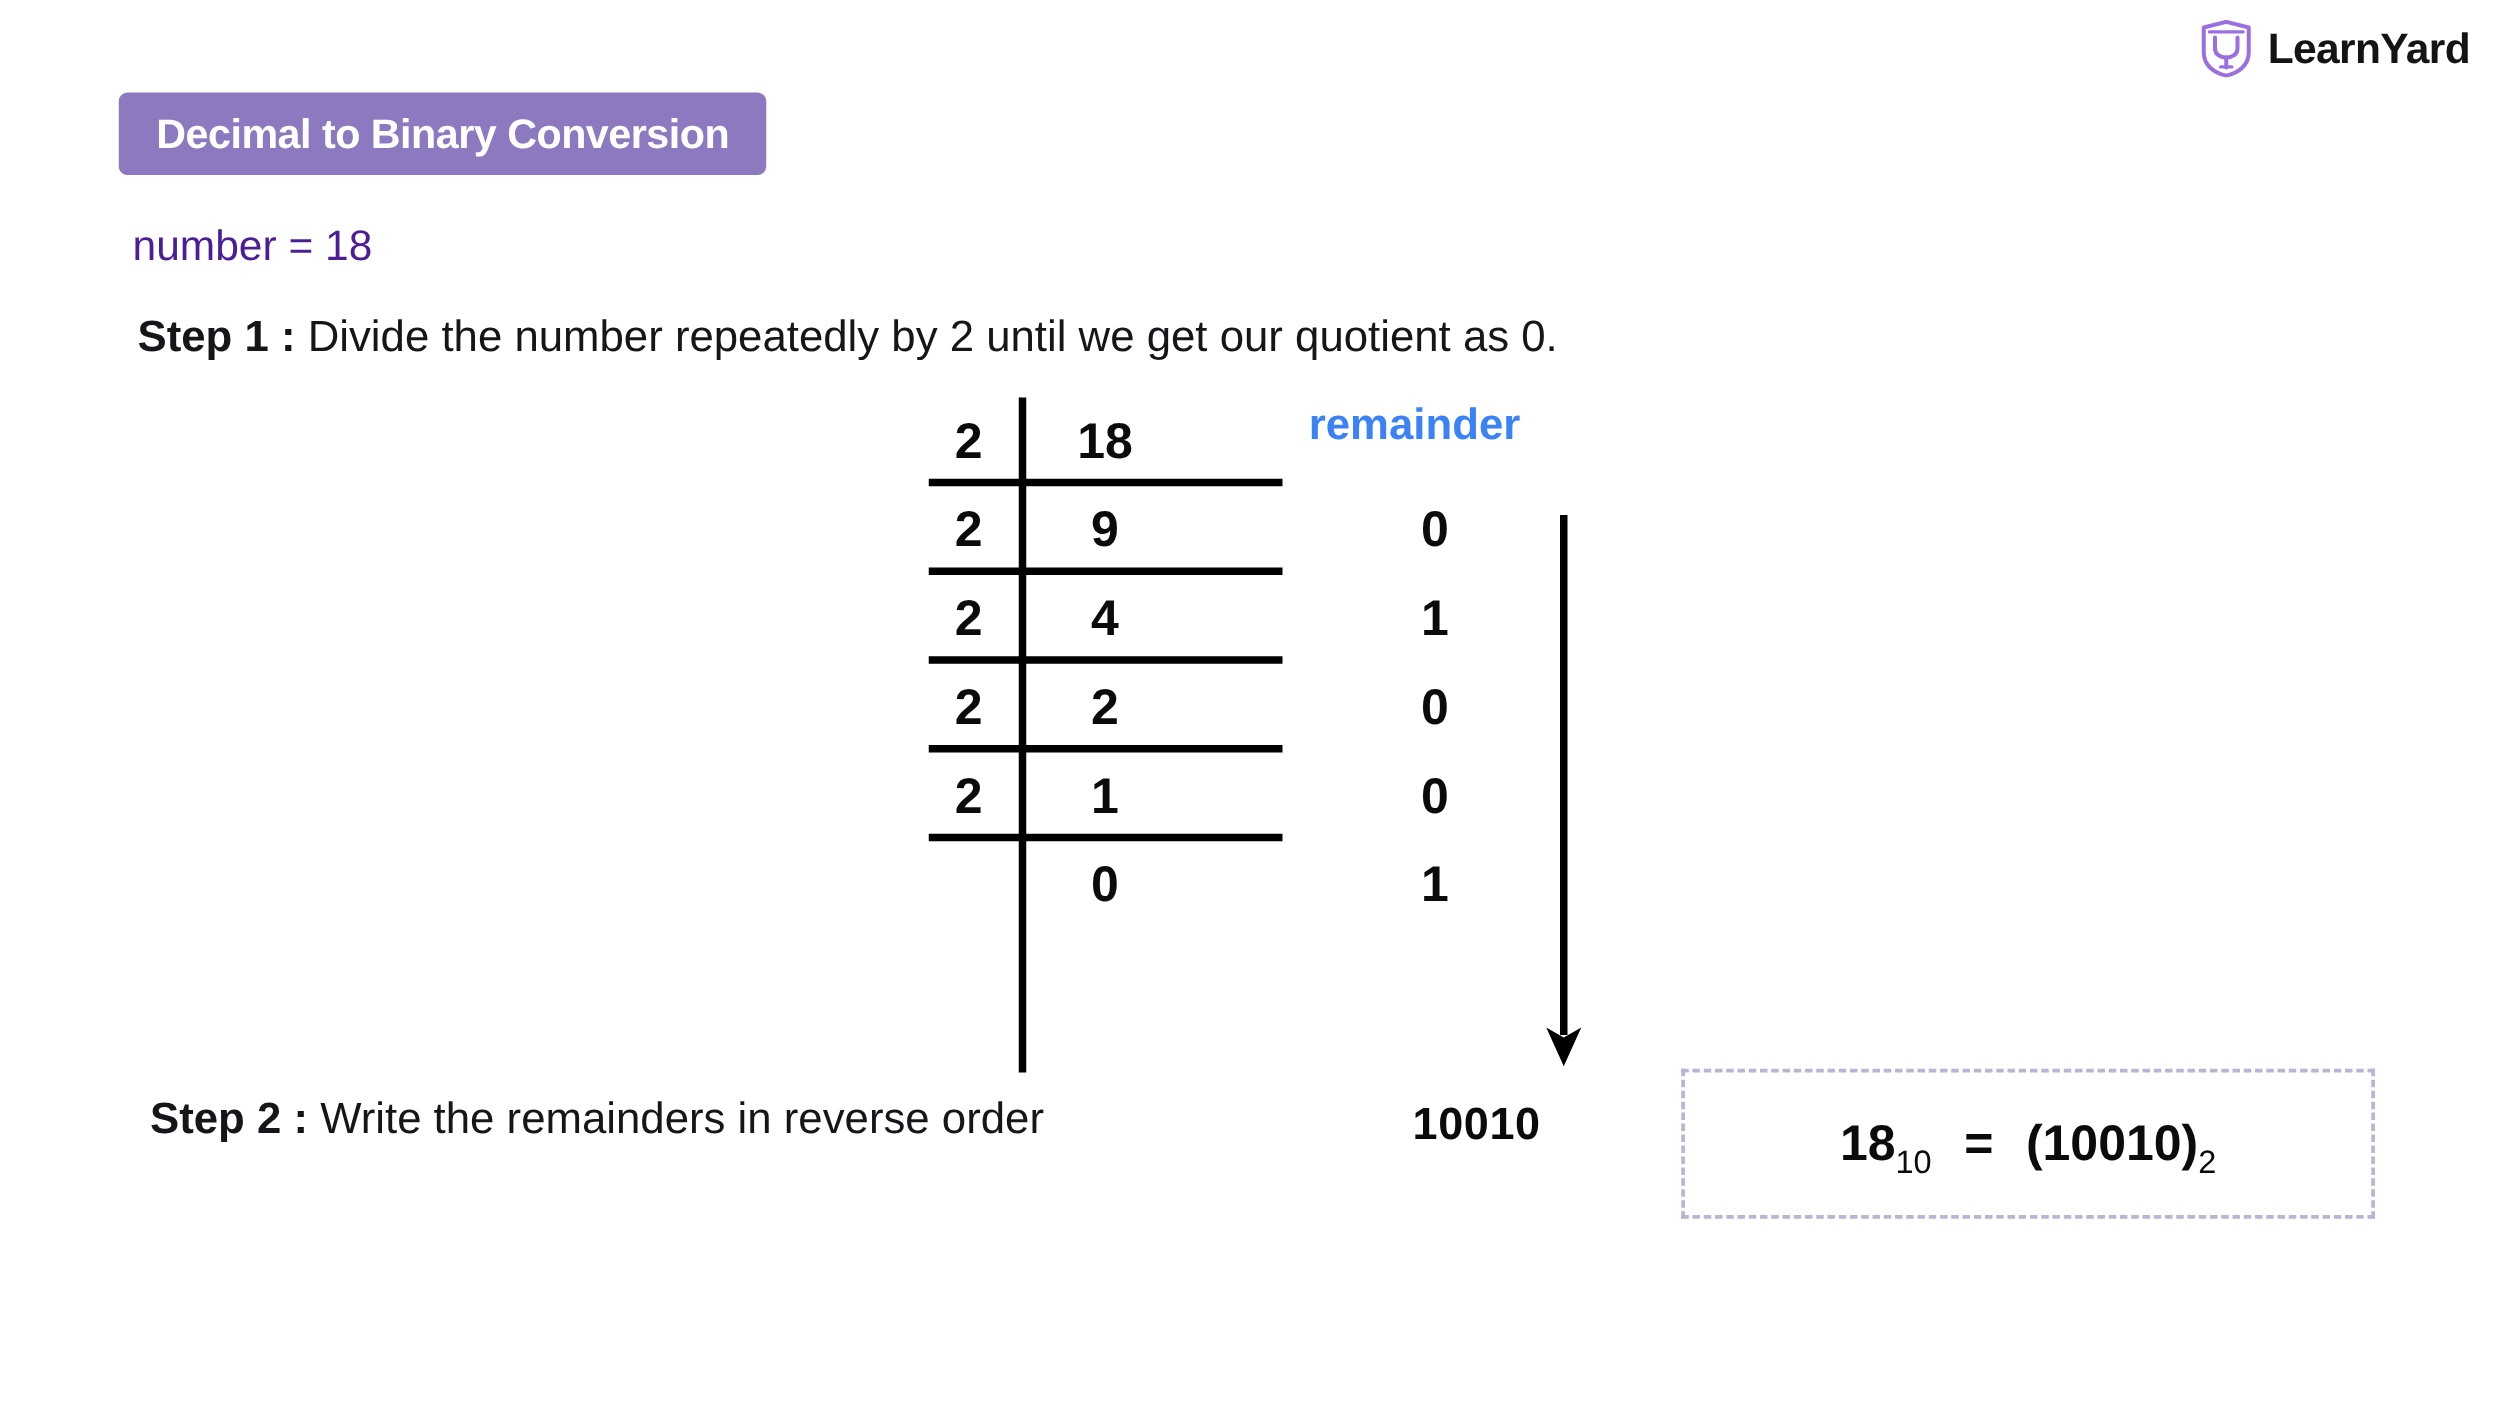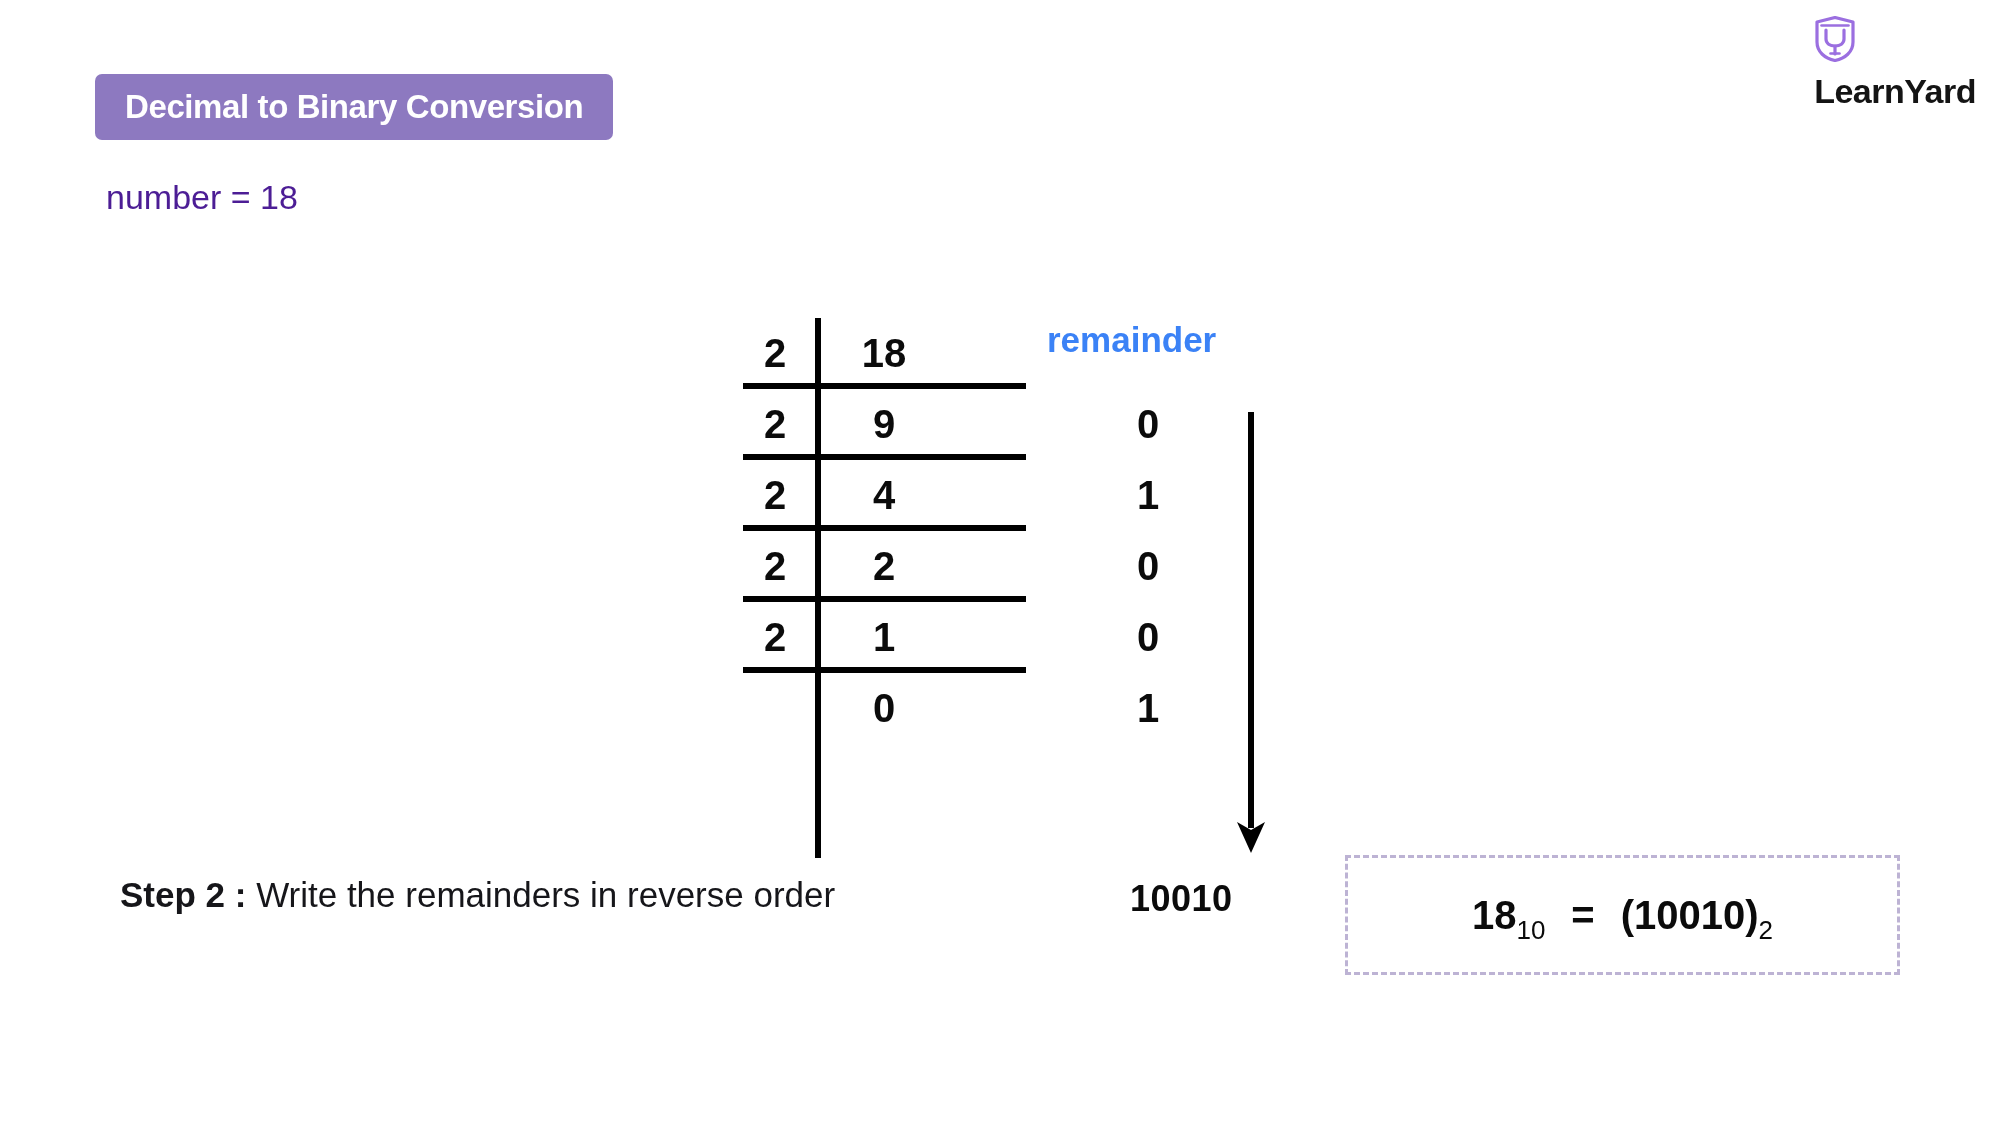--- a/index.html
+++ b/index.html
@@ -18,22 +18,22 @@
     background: #ffffff;
     overflow: hidden;
   }
 
   
   .brand {
     position: absolute;
     top: 16px;
     right: 24px;
     display: flex;
+    align-items: center;
     gap: 12px;
-    flex-direction: column;
   }
   .brand-mark { width: 42px; height: 46px; display: block; }
   .brand-name {
     font-size: 34px;
     font-weight: 600;
     letter-spacing: -0.5px;
     color: #141414;
     line-height: 1;
   }
 
@@ -235,20 +235,23 @@
     </svg>
     <span class="brand-name">LearnYard</span>
   </div>
 
   <div class="title-banner">
     <span class="title-banner-text">Decimal to Binary Conversion</span>
   </div>
 
   <div class="intro-line">number = 18</div>
 
+  <div class="step-line step-1">
+    <span class="step-label">Step 1 :</span><span class="step-body"> Divide the number repeatedly by 2  until we get our quotient as 0.</span>
+  </div>
 
   <div class="division">
     <div class="div-vline"></div>
 
     <div class="div-row" style="top:0px;">
       <span class="div-divisor">2</span>
       <span class="div-quotient">18</span>
       <span class="div-rule"></span>
     </div>
 

